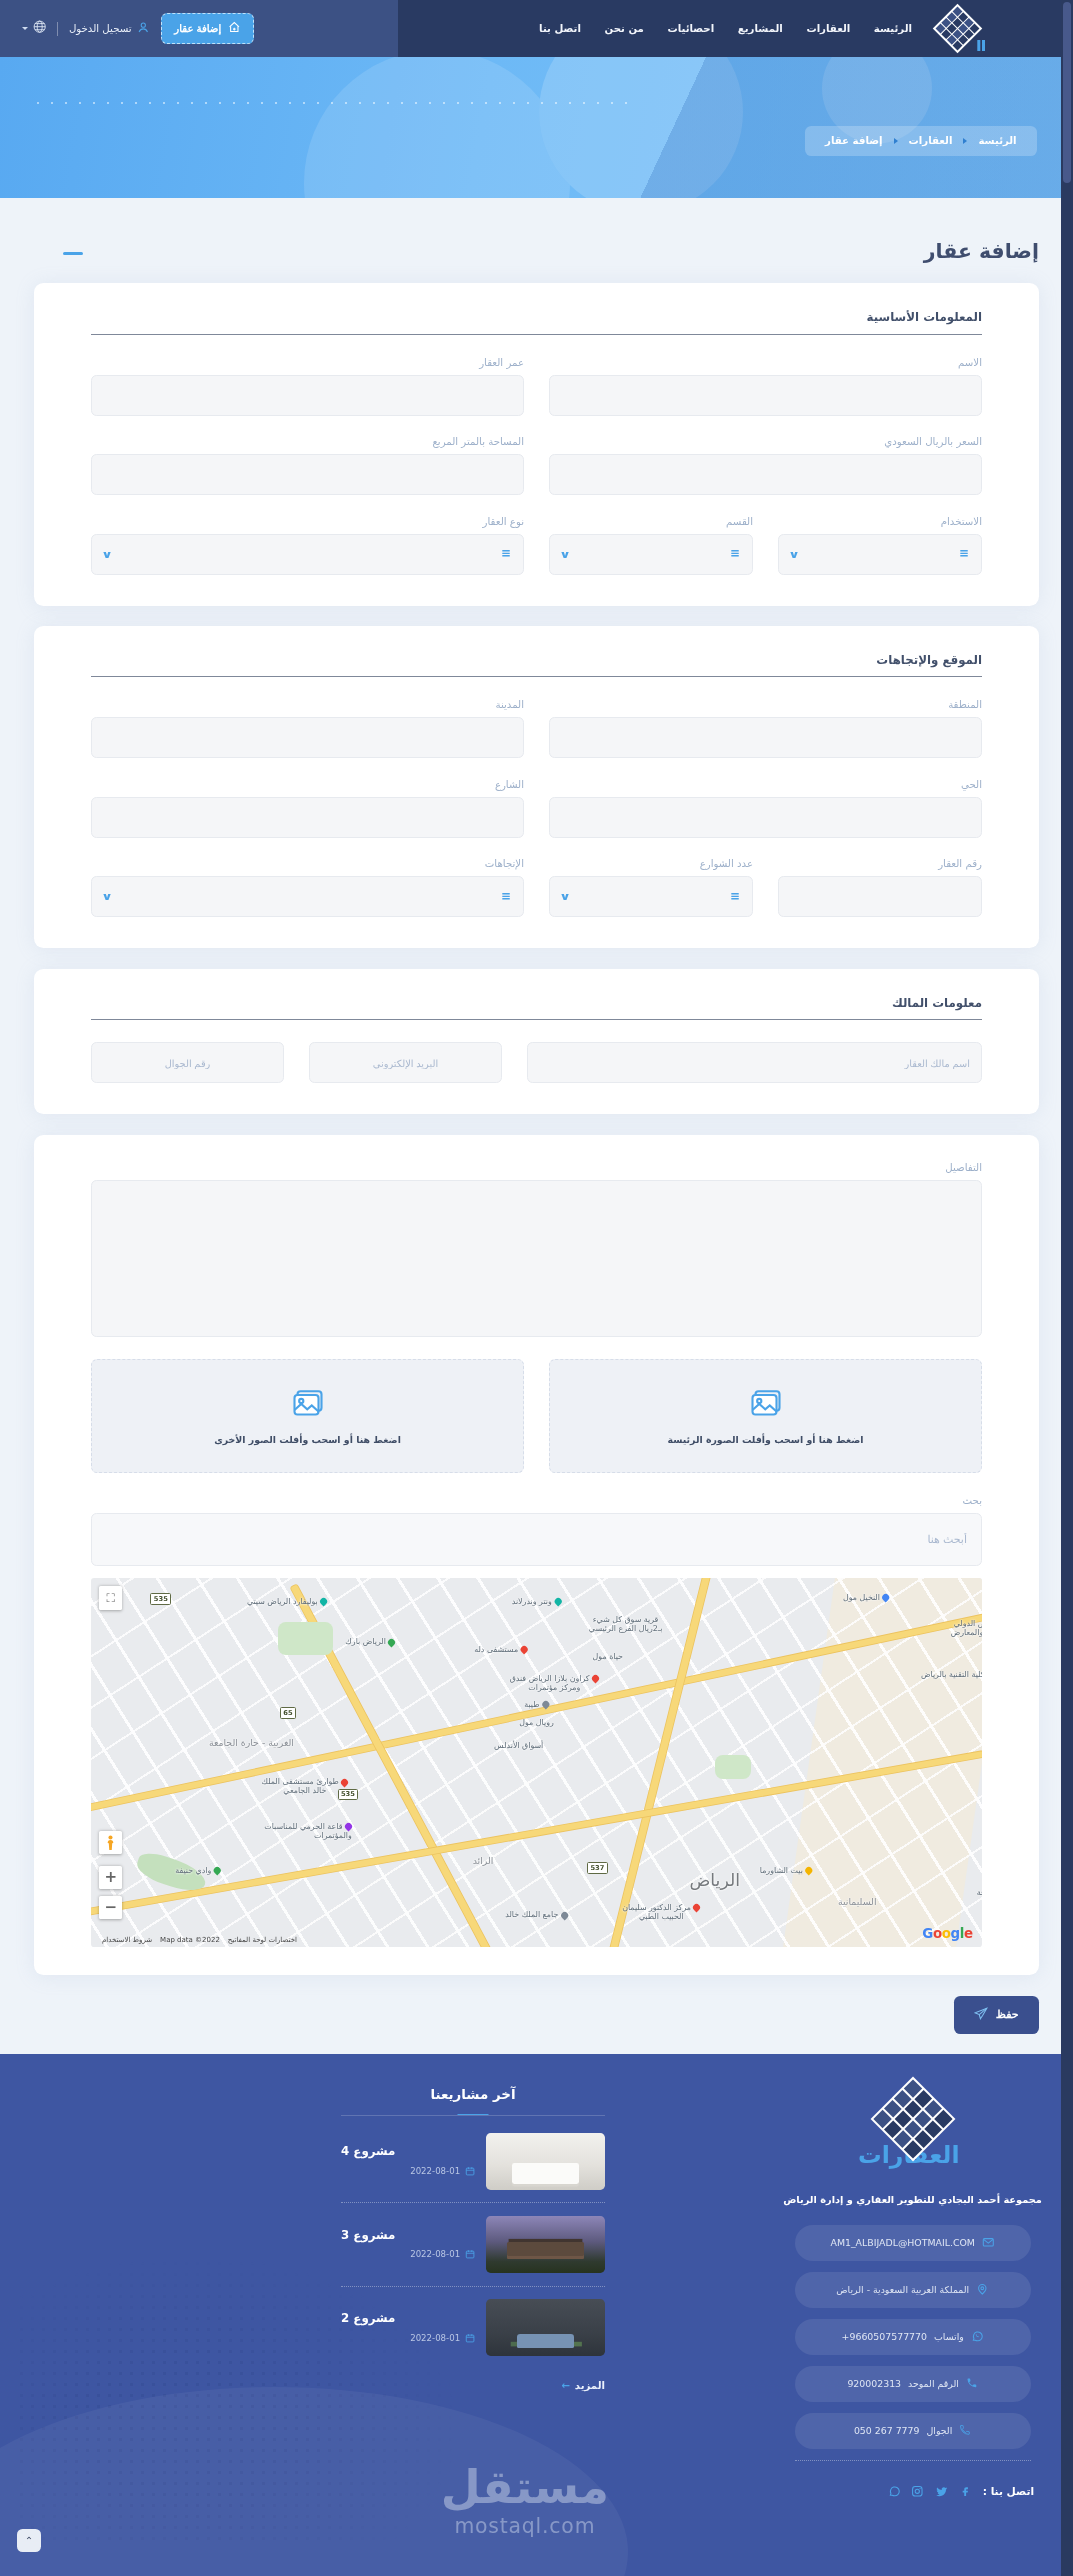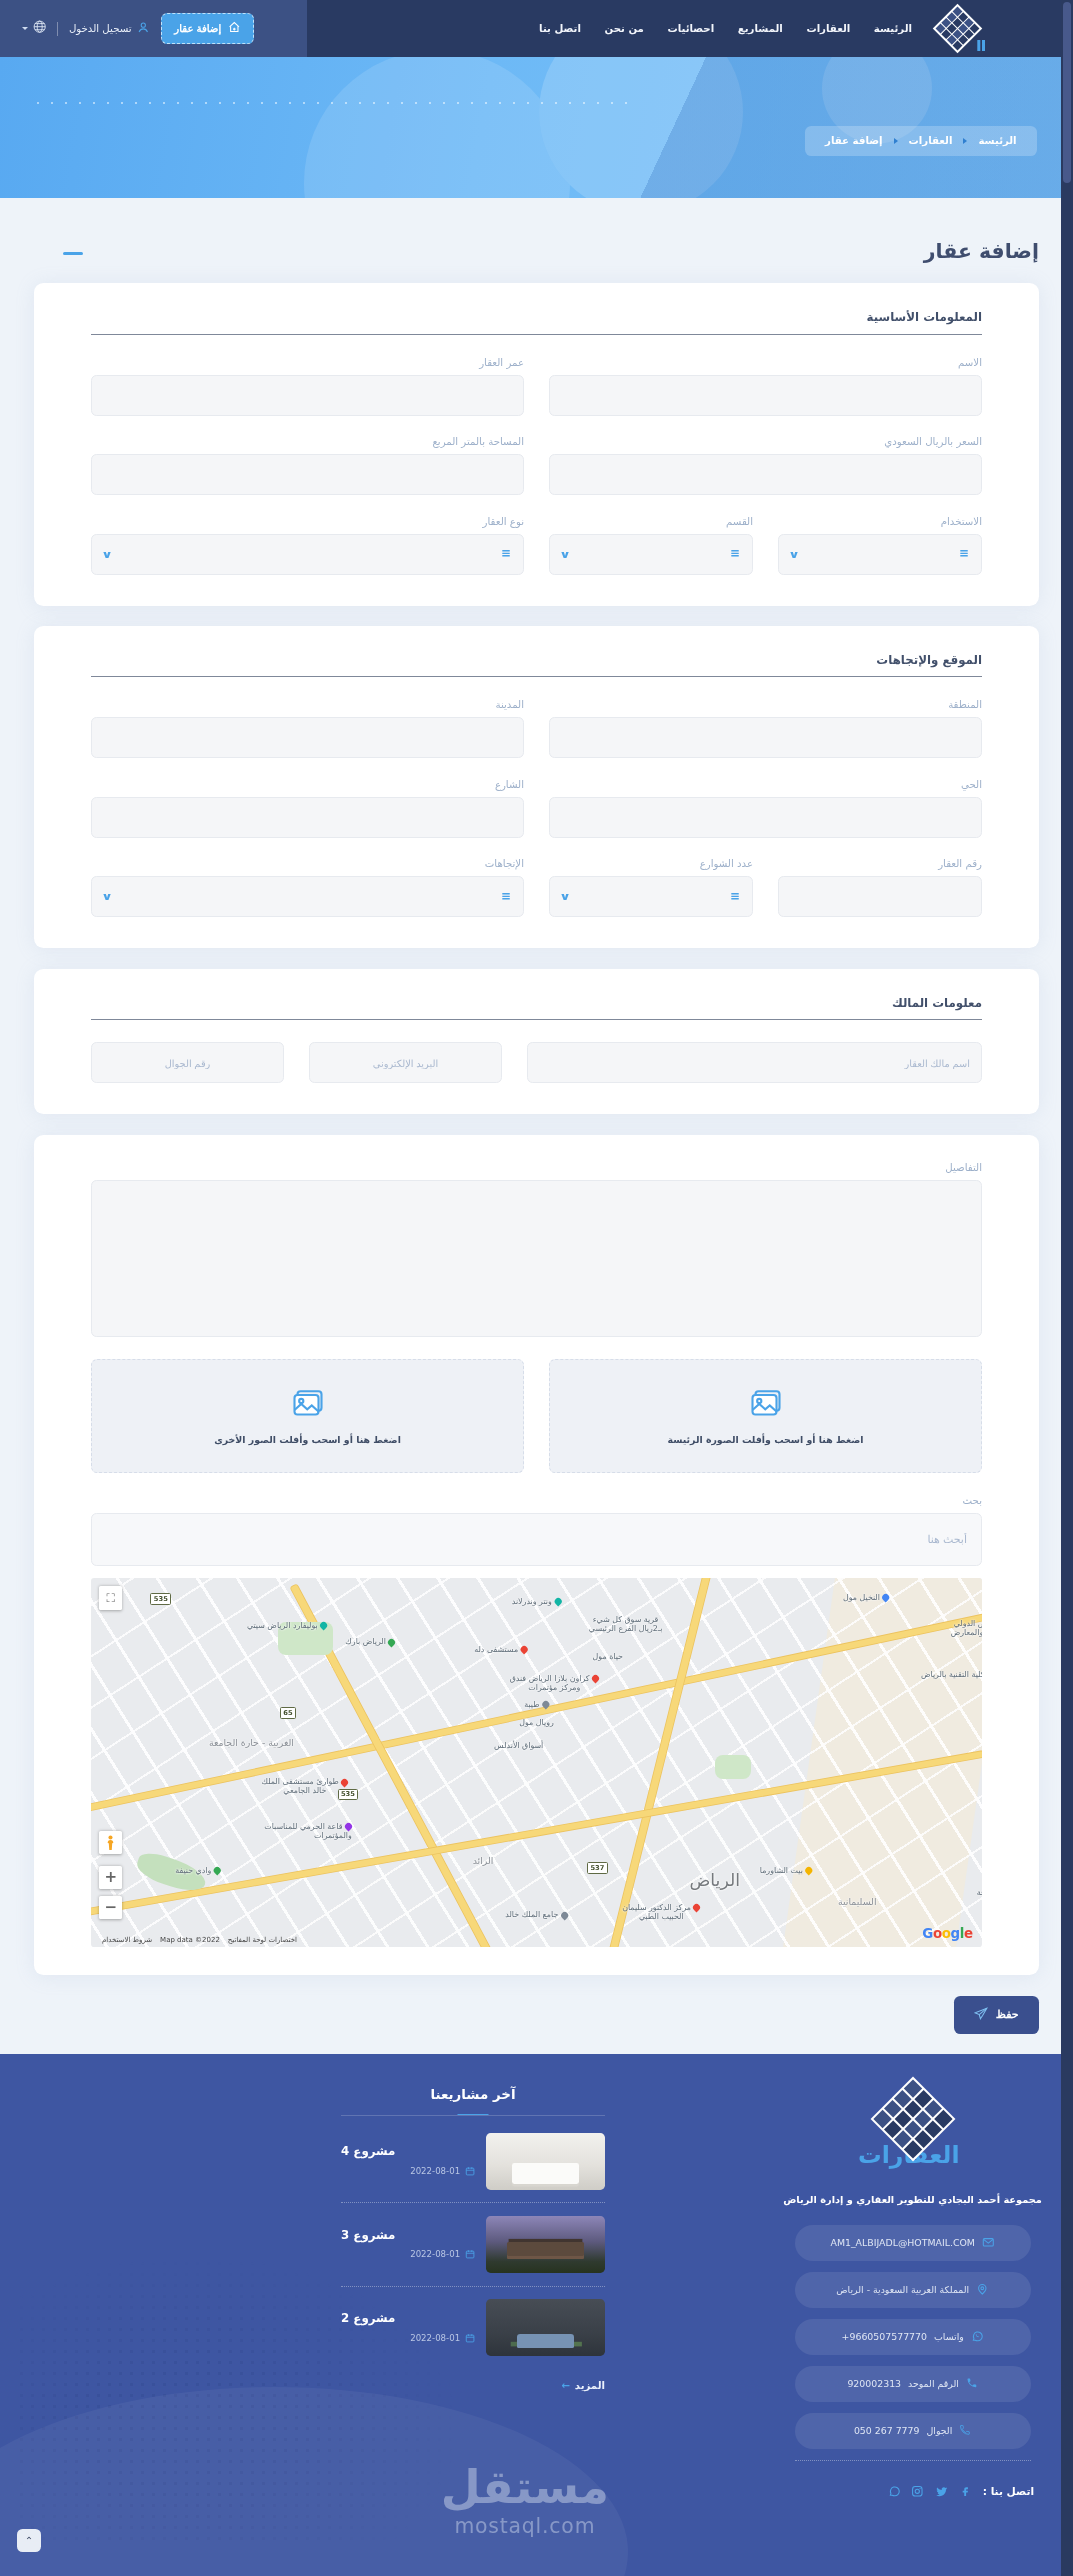--- a/index.html
+++ b/index.html
@@ -7,21 +7,21 @@
   body {
     font-family:"DejaVu Sans","Liberation Sans",sans-serif;
     background:#eef3f9; position:relative; height:2576px; overflow:hidden;
   }
   
   .scrollbar { position:absolute; top:0; left:auto; right:0; width:11.8px; height:2576px; background:#2a3a60; z-index:90; }
   .scrollbar .thumb { position:absolute; top:1.6px; right:1.6px; width:8.6px; height:181px; border-radius:4.7px; background:#48598b; }
 
   
   .navbar { position:relative; height:57px; background:#293a62; z-index:20; }
-  .nav-left-panel { position:absolute; left:0; top:0; width:307px; height:57px; background:#3c5184;
+  .nav-left-panel { position:absolute; left:0; top:0; width:398px; height:57px; background:#3c5184;
     display:flex; flex-direction:row-reverse; align-items:center; gap:11px; padding:0 14px 0 22px; }
   .add-btn { order:5; margin-right:auto; background:#4aa3e8; color:#fff; font-size:10.2px; font-weight:bold;
     border:1.6px dashed #bfe2fb; border-radius:6.3px; padding:7px 12.6px; display:flex; align-items:center; gap:6.3px; cursor:pointer; }
   .login { display:flex; align-items:center; gap:5.5px; color:#e8eef8; font-size:10.2px; cursor:pointer; }
   .nav-divider { width:0.8px; height:14px; background:rgba(255,255,255,.35); }
   .lang { display:flex; align-items:center; gap:4.7px; color:#dfe8f6; cursor:pointer; }
   .caret { width:0; height:0; border-left:3.1px solid transparent; border-right:3.1px solid transparent; border-top:3.9px solid #cfdcf0; }
   .nav-menu { position:absolute; right:161px; top:0; height:57px; display:flex; align-items:center; gap:23.6px; }
   .nav-menu .item { color:#f2f5fb; font-size:10.2px; font-weight:bold; cursor:pointer; white-space:nowrap; }
   .brand { position:absolute; right:93px; top:6.3px; width:46px; height:46px; cursor:pointer; }
@@ -388,21 +388,21 @@
       <div class="yroad yr1"></div>
       <div class="yroad yr2"></div>
       <div class="yroad yr3"></div>
       <div class="yroad yr4"></div>
       <div class="park pk1"></div>
       <div class="park pk2"></div>
       <div class="park pk3"></div>
 
       <span class="mlabel" style="right:13%; top:4%;"><span class="pin blue"></span><span>النخيل مول</span></span>
       <span class="mlabel" style="right:50%; top:5%;"><span class="pin teal"></span><span>ونتر وندرلاند</span></span>
-      <span class="mlabel" style="right:78%; top:5%;margin-top:24px;"><span class="pin teal"></span><span>بوليفارد الرياض سيتي</span></span>
+      <span class="mlabel" style="right:78%; top:5%;"><span class="pin teal"></span><span>بوليفارد الرياض سيتي</span></span>
       <span class="mlabel" style="right:1%; top:11%; width:94px; white-space:normal; text-align:right;"><span>مركز الرياض الدولي للمؤتمرات والمعارض</span></span>
       <span class="mlabel" style="right:40%; top:10%; width:86px; white-space:normal; text-align:center;"><span>قرية سوق كل شيء بـ2ريال الفرع الرئيسي</span></span>
       <span class="mlabel" style="right:70%; top:16%;padding-left:24px;"><span class="pin green"></span><span>الرياض بارك</span></span>
       <span class="mlabel" style="right:54%; top:18%;"><span class="pin red"></span><span>مستشفى دله</span></span>
       <span class="mlabel" style="right:42%; top:20%;"><span>حياة مول</span></span>
       <span class="mlabel" style="right:3%; top:25%;"><span>الكلية التقنية بالرياض</span></span>
       <span class="mlabel" style="right:48%; top:26%; width:94px; white-space:normal; text-align:center;"><span class="pin red"></span><span>كراون بلازا الرياض فندق ومركز مؤتمرات</span></span>
       <span class="mlabel" style="right:50%; top:33%;"><span class="pin gray"></span><span>طيبة</span></span>
       <span class="mlabel" style="right:50%; top:38%;"><span>رويال مول</span></span>
       <span class="mlabel" style="right:52%; top:44%;"><span>أسواق الأندلس</span></span>

